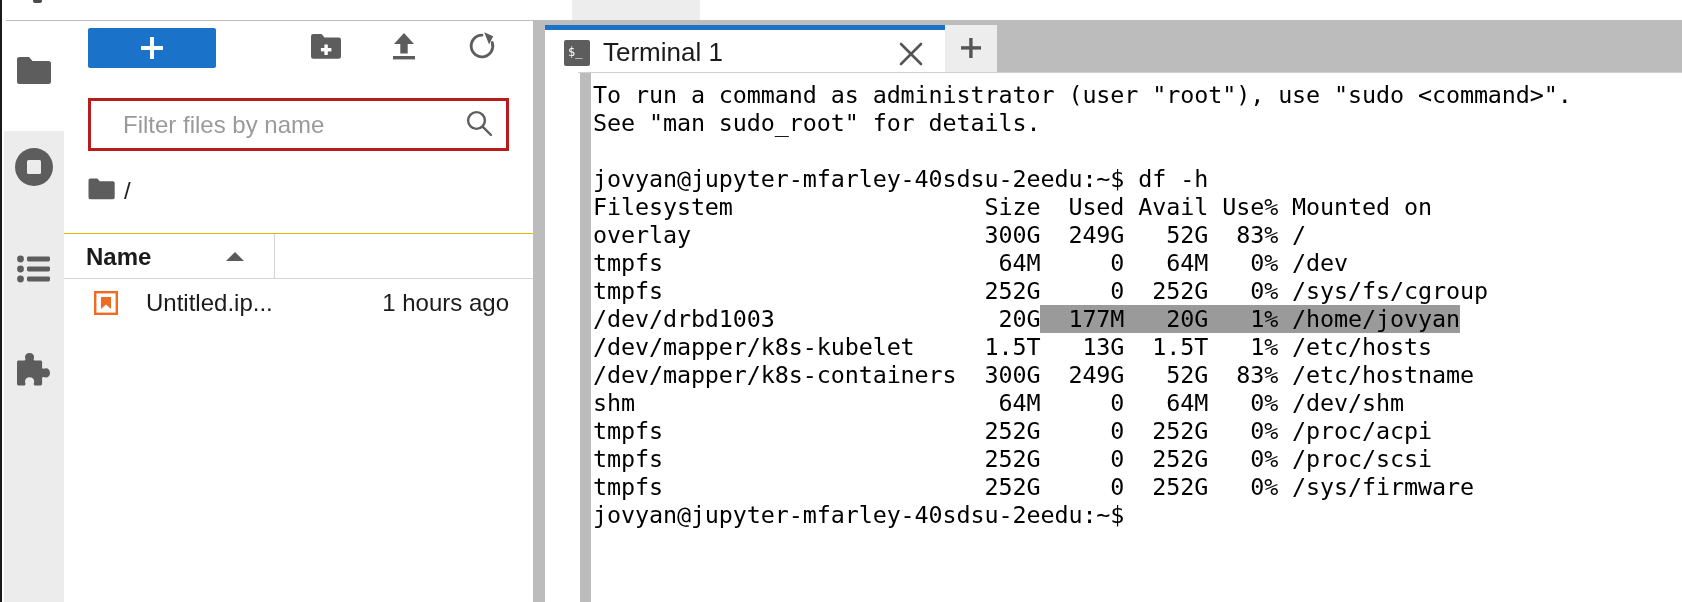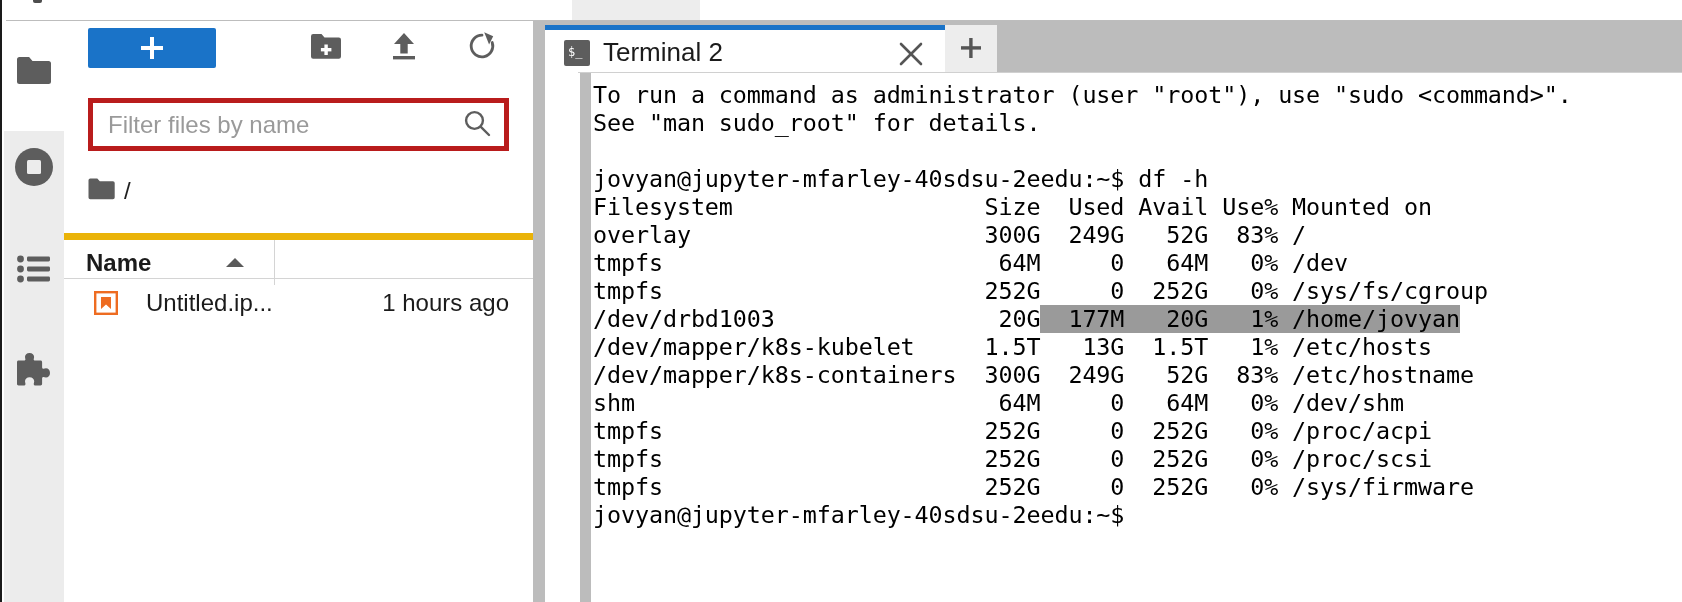--- a/index.html
+++ b/index.html
@@ -32,33 +32,33 @@
   .new-btn {
     position: absolute; left: 24px; top: 7px; width: 128px; height: 40px;
     background: #1a73c8; border: none; border-radius: 2px;
     display: flex; align-items: center; justify-content: center; cursor: pointer;
   }
   .new-btn svg { display: block; }
   .tb-icon { position: absolute; top: 7px; width: 40px; height: 40px; display: flex; align-items: center; justify-content: center; cursor: pointer; }
 
   .filter-wrap { position: absolute; left: 24px; top: 77px; width: 421px; height: 53px; }
   .filter-box {
-    width: 421px; height: 53px; border: 5px solid #b91c1c; background: #fff;
-    display: flex; align-items: center; padding: 0 12px 0 15px;
+    width: 421px; height: 53px; border: 3px solid #b91c1c; background: #fff;
+    display: flex; align-items: center; padding: 0 12px 0 32px;
   }
   .filter-box input {
     flex: 1; border: none; outline: none; background: transparent;
     font-family: "Liberation Sans", sans-serif; font-size: 24px; color: #222;
   }
   .filter-box input::placeholder { color: #9a9a9a; opacity: 1; }
 
   .breadcrumb { position: absolute; left: 24px; top: 150px; height: 40px; display: flex; align-items: center; gap: 9px; cursor: pointer; }
   .bc-label { font-size: 24px; color: #1f1f1f; font-family: "Liberation Sans", sans-serif; }
 
-  .fb-head { position: absolute; left: 0; top: 212px; width: 469px; height: 46px; border-top: 7px solid #eab308; border-bottom: 1px solid #d4d4d4; display: flex; }
+  .fb-head { position: absolute; left: 0; top: 212px; width: 469px; height: 46px; border-top: 1px solid #eab308; border-bottom: 1px solid #d4d4d4; display: flex; }
   .fb-head .col-name { width: 211px; height: 45px; display: flex; align-items: center; padding-left: 22px; border-right: 1px solid #d4d4d4; cursor: pointer; position: relative; }
   .fb-head .col-mod { flex: 1; height: 45px; display: flex; align-items: center; justify-content: flex-end; padding-right: 24px; cursor: pointer; }
   .hcell { font-size: 24px; font-weight: bold; color: #1b1b1b; }
   .sort-caret { position: absolute; right: 30px; top: 18px; width: 0; height: 0; border-left: 9px solid transparent; border-right: 9px solid transparent; border-bottom: 9px solid #5a5a5a; }
 
   .fb-row { position: absolute; left: 0; top: 259px; width: 469px; height: 45px; display: flex; align-items: center; cursor: pointer; }
   .fb-row .fname { font-size: 24px; color: #1b1b1b; margin-left: 28px; }
   .fb-row .fmod { position: absolute; right: 24px; font-size: 24px; color: #1b1b1b; }
   .nb-icon { margin-left: 30px; width: 24px; height: 24px; }
 
@@ -229,21 +229,21 @@
   <div class="dock">
     <div class="dock-tabbar">
       <div class="tab-active">
         <div class="blue-bar"></div>
         <span class="term-ico">
           <svg width="26" height="26" viewBox="0 0 26 26">
               <rect x="0" y="0" width="26" height="26" rx="2" fill="#5d5d5d"></rect>
               <text x="4" y="16" font-family="DejaVu Sans Mono, monospace" font-size="12" fill="#fff">$_</text>
             </svg>
         </span>
-        <span class="tab-title">Terminal 2</span>
+        <span class="tab-title">Terminal 1</span>
         <span class="tab-close">
           <svg width="28" height="28" viewBox="0 0 28 28">
               <line x1="4" y1="4" x2="24" y2="24" stroke="#555" stroke-width="2.6" stroke-linecap="round"></line>
               <line x1="24" y1="4" x2="4" y2="24" stroke="#555" stroke-width="2.6" stroke-linecap="round"></line>
             </svg>
         </span>
       </div>
       <div class="tab-add">
         <span>
           <svg width="24" height="24" viewBox="0 0 24 24">

